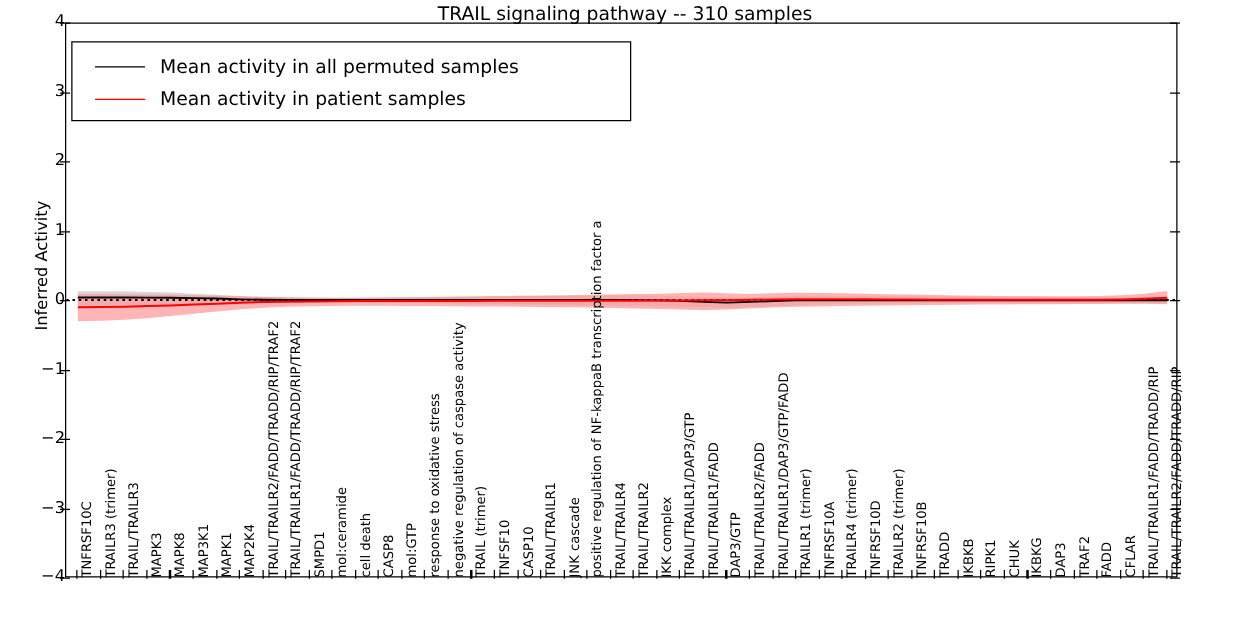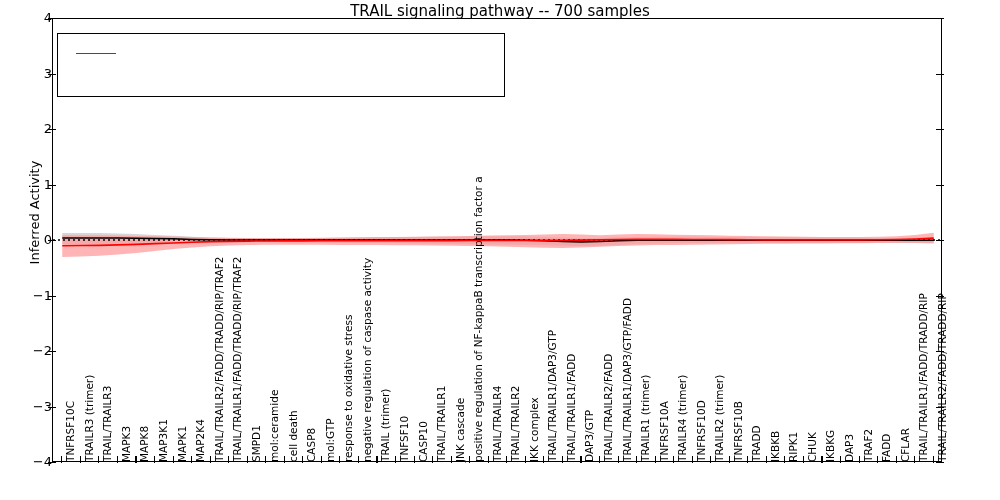--- a/index.html
+++ b/index.html
@@ -86,21 +86,21 @@
   .legend-text { font-size:15px; color:#000; }
 
   
   svg.layer { position:absolute; left:0; top:0; }
 </style>
 </head>
 <body>
 
 <div id="figure">
 
-  <div id="chart-title">TRAIL signaling pathway -- 700 samples</div>
+  <div id="chart-title">TRAIL signaling pathway -- 310 samples</div>
 
   <div id="ylabel">Inferred Activity</div>
 
   <div id="y-axis-ticks">
       <div class="ytick-label" style="top: 18px;">4</div>
       <div class="ytick-mark" style="top: 18px;"></div>
       <div class="ytick-mark-r" style="top: 18px;"></div>
       <div class="ytick-label" style="top: 73.5px;">3</div>
       <div class="ytick-mark" style="top: 73.5px;"></div>
       <div class="ytick-mark-r" style="top: 73.5px;"></div>
@@ -233,17 +233,22 @@
       <div class="xtick-mark" style="left: 895.646px;"></div>
       <div class="xtick-label" style="left: 899.646px;">CFLAR</div>
       <div class="xtick-mark" style="left: 914.188px;"></div>
       <div class="xtick-label" style="left: 918.188px;">TRAIL/TRAILR1/FADD/TRADD/RIP</div>
       <div class="xtick-mark" style="left: 932.729px;"></div>
       <div class="xtick-label" style="left: 936.729px;">TRAIL/TRAILR2/FADD/TRADD/RIP</div>
     </div>
 
   <div id="legend">
     <div class="legend-row">
+      <span class="legend-swatch"></span>
+      <span class="legend-text">Mean activity in all permuted samples</span>
+    </div>
+    <div class="legend-row">
       <span class="legend-swatch red"></span>
+      <span class="legend-text">Mean activity in patient samples</span>
     </div>
   </div>
 
 </div>
 
 </body></html>

